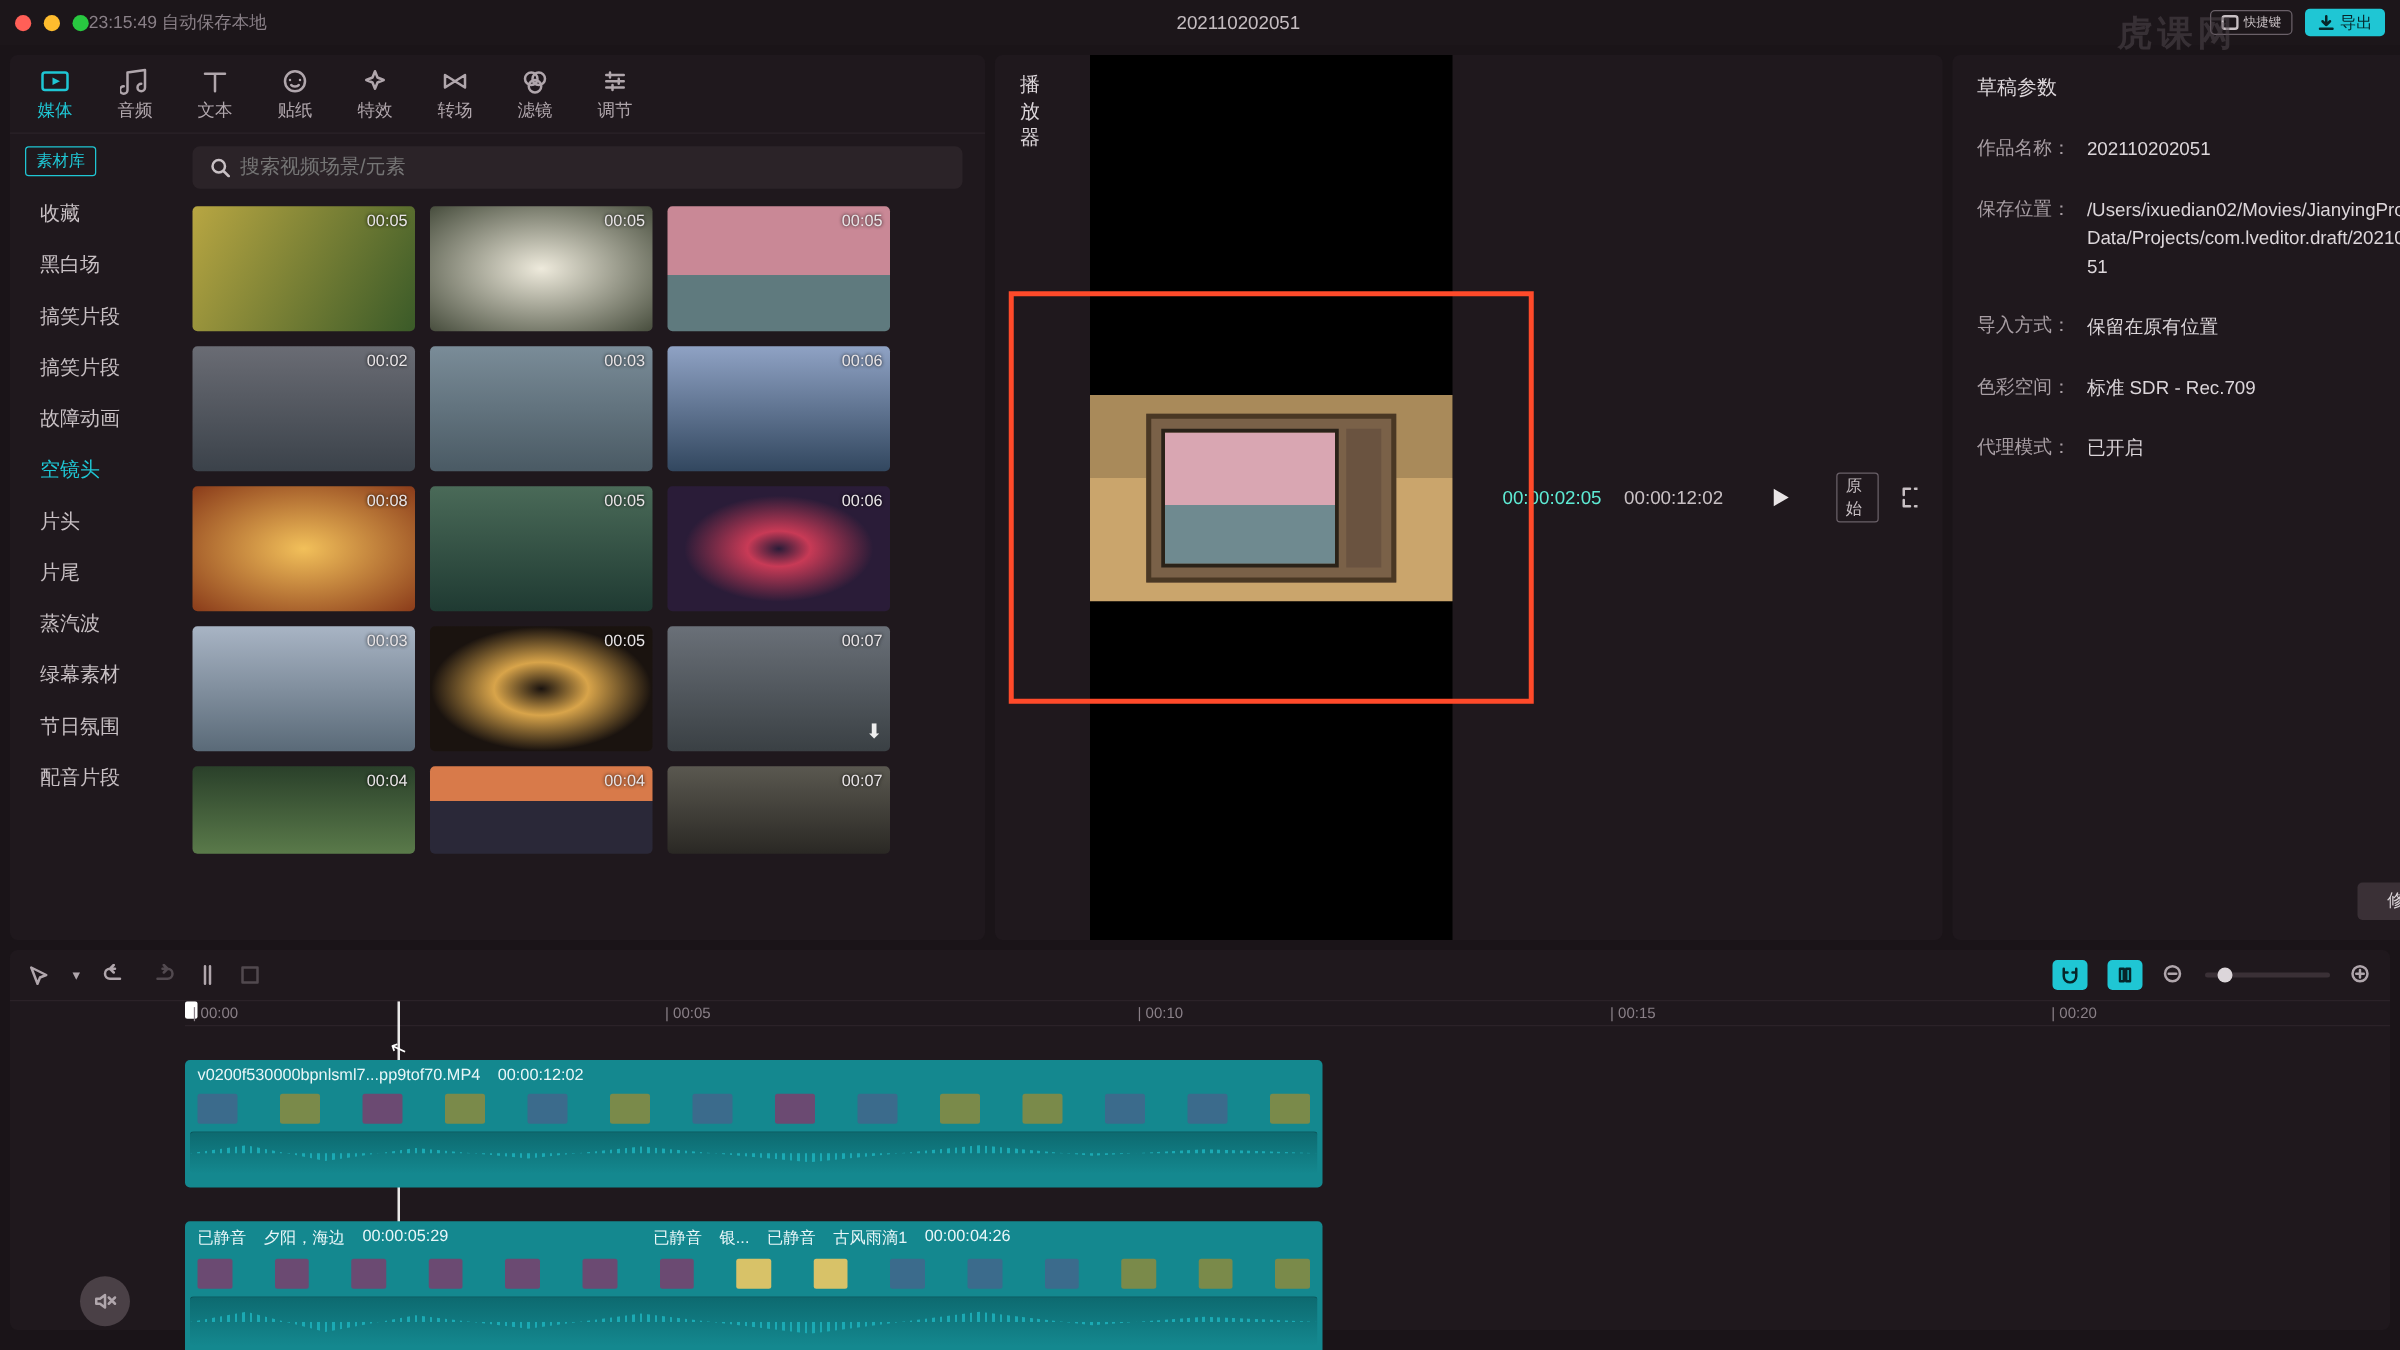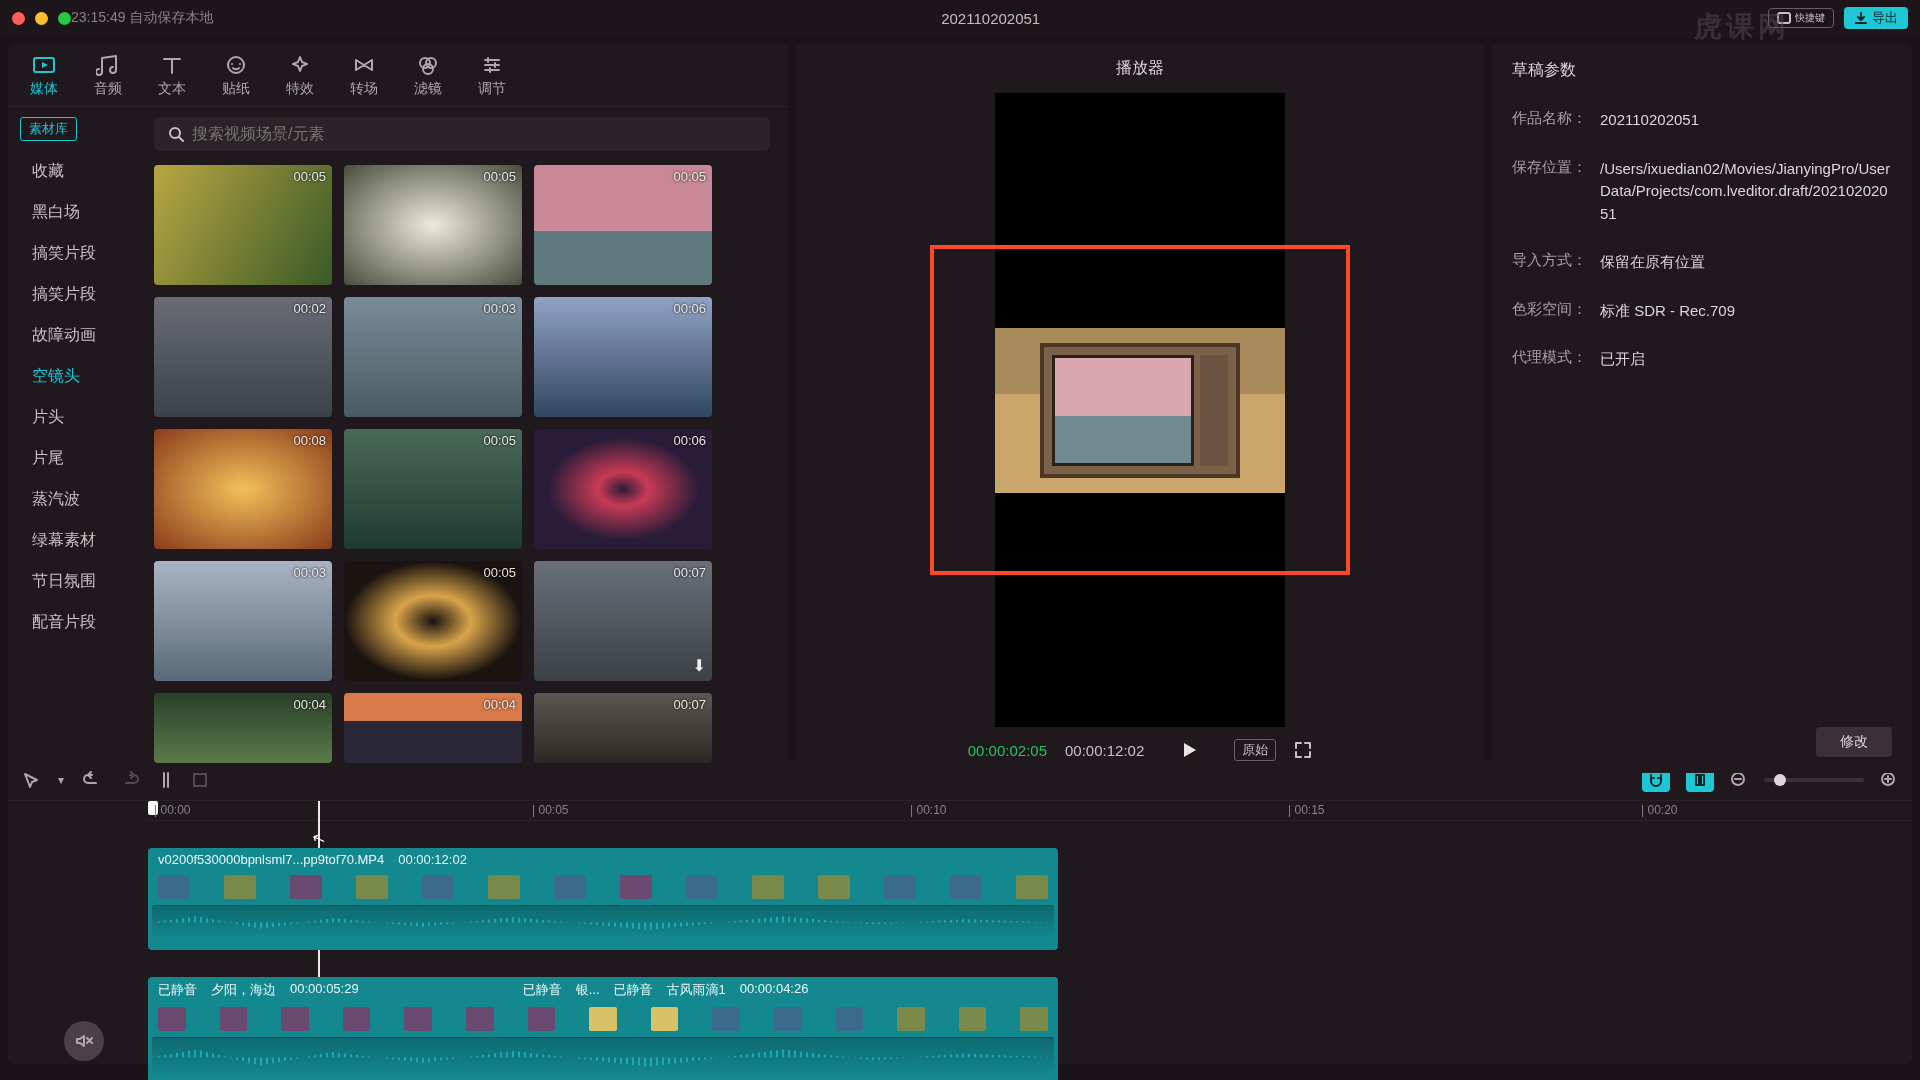--- a/index.html
+++ b/index.html
@@ -83,32 +83,32 @@
   display: flex; align-items: center; gap: 8px; margin-bottom: 14px;
 }
 .search-box input {
   background: transparent; border: none; outline: none;
   color: #8a8088; font-size: 16px; flex: 1;
 }
 .media-grid {
   display: grid; grid-template-columns: repeat(3, 178px); gap: 12px;
 }
 .clip-thumb {
-  height: 120px; position: relative; border-radius: 4px; overflow: hidden;
+  height: 100px; position: relative; border-radius: 4px; overflow: hidden;
   background: #3a3036;
 }
 .clip-thumb .dur {
   position: absolute; top: 4px; right: 6px; font-size: 13px; color: #e8e4e6;
   text-shadow: 0 0 3px #000;
 }
 .clip-thumb.half { height: 70px; }
 .dl-icon { position: absolute; bottom: 6px; right: 6px; color: #eee; font-size: 16px; }
 
 
-.player-panel { display: flex; flex-direction: column; align-items: center; }
+.player-panel { display: flex; flex-direction: row; }
 .player-head { padding: 14px 20px; font-size: 16px; color: #dcd6da; }
 .player-viewport {
   flex: 1; display: flex; align-items: center; justify-content: center;
   background: #000; margin: 0 20px; position: relative;
 }
 .tv-portrait {
   width: 290px; height: 100%;
   background: #000; display: flex; align-items: center; justify-content: center;
 }
 .tv-image {
@@ -126,21 +126,21 @@
 .tv-panel { width: 28px; background: #6a5340; margin-left: 6px; }
 .red-frame {
   position: absolute; border: 4px solid #ff4a2a;
   width: 420px; height: 330px;
   left: 50%; top: 50%; transform: translate(-50%, -50%);
 }
 .player-foot {
   display: flex; align-items: center; padding: 12px 20px; gap: 18px;
   font-size: 15px;
 }
-.player-foot .cur { color: #22c55e; }
+.player-foot .cur { color: #5eead4; }
 .player-foot .tot { color: #c8c0c4; }
 .player-foot .spacer { flex: 1; }
 .play-btn { color: #e8e4e6; font-size: 20px; }
 .orig-btn { border: 1px solid #6a6068; padding: 1px 7px; font-size: 13px; border-radius: 3px; }
 
 
 .draft-panel { padding: 16px 20px; position: relative; display: flex; flex-direction: column; }
 .draft-panel h3 { font-size: 16px; font-weight: 500; color: #dcd6da; margin-bottom: 28px; }
 .prop-row { display: flex; margin-bottom: 26px; font-size: 15px; }
 .prop-label { width: 88px; color: #a89ea4; }

